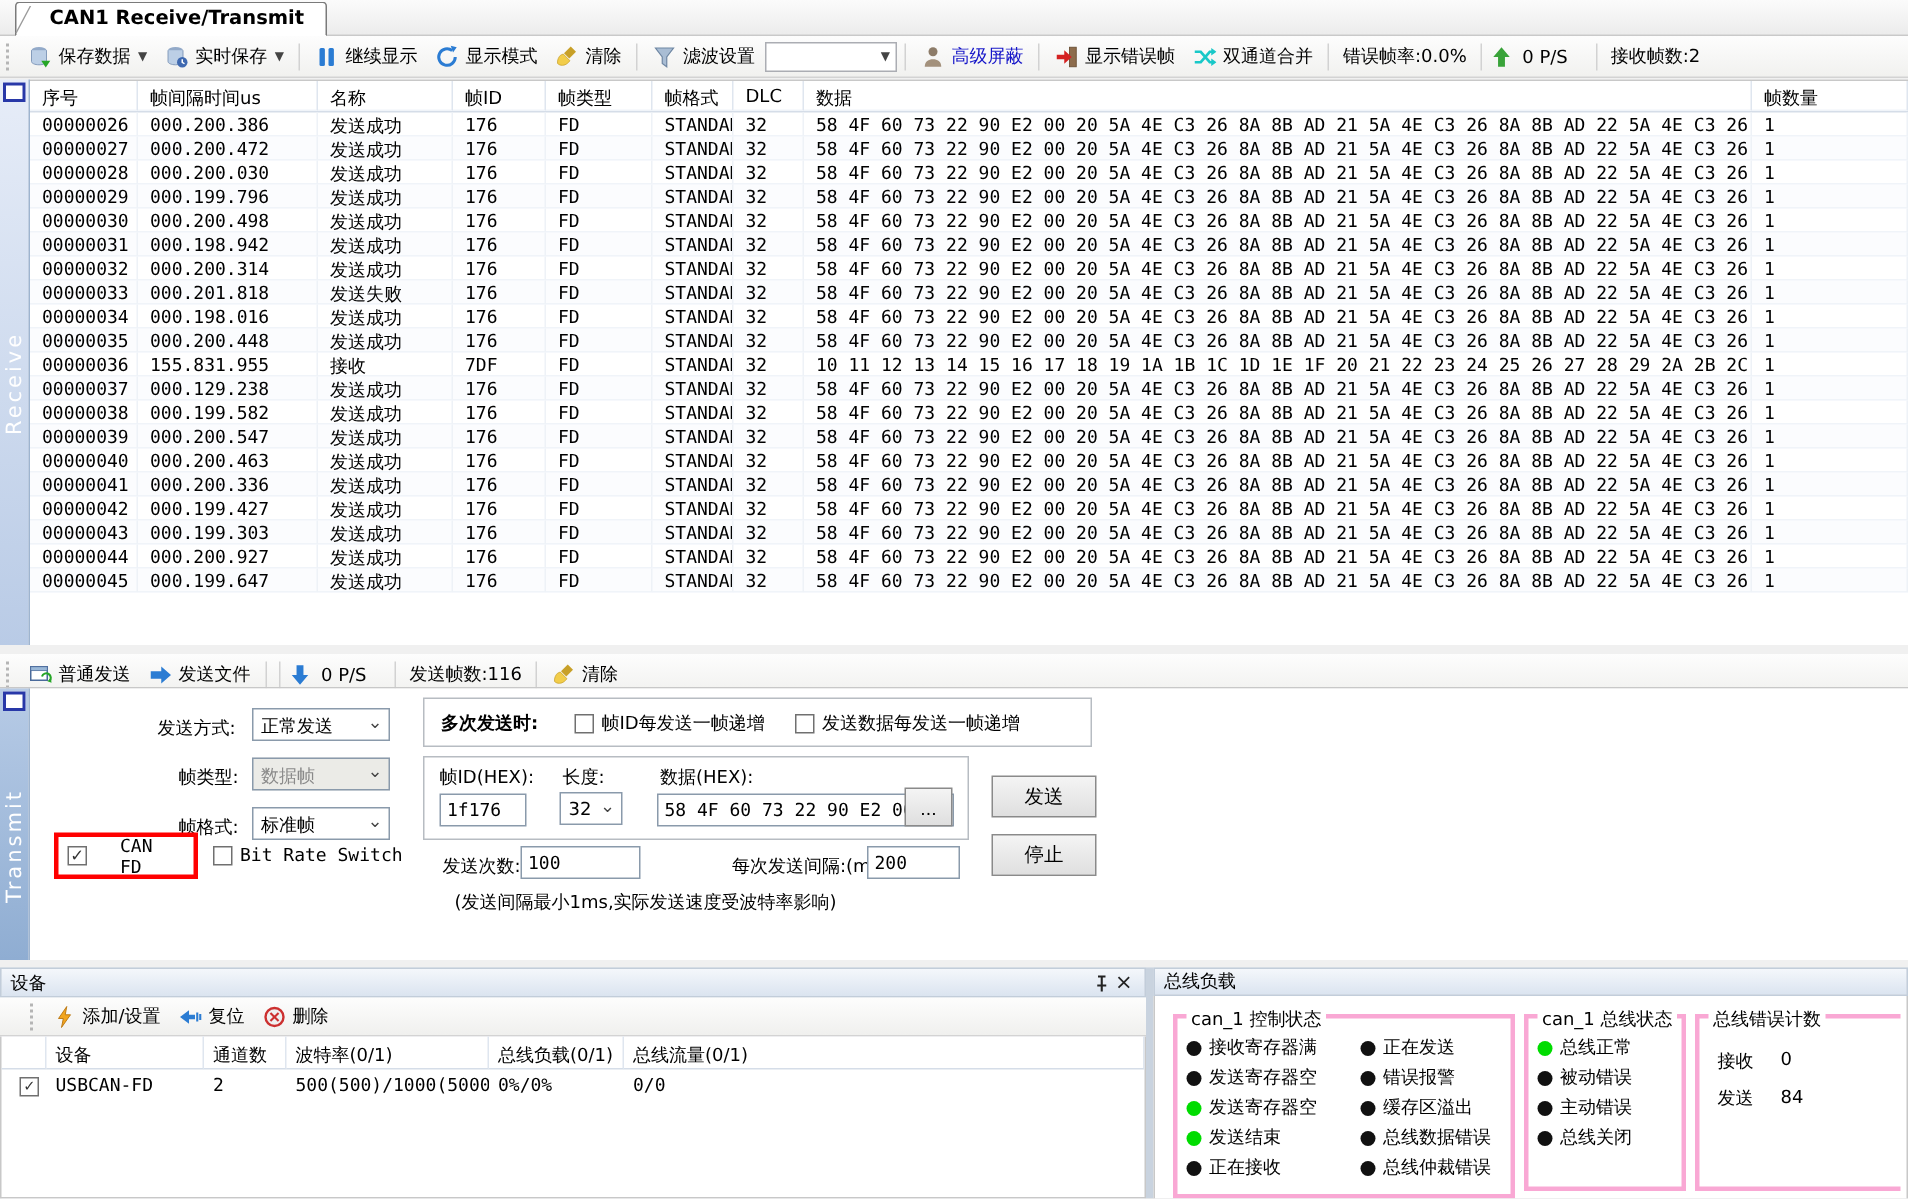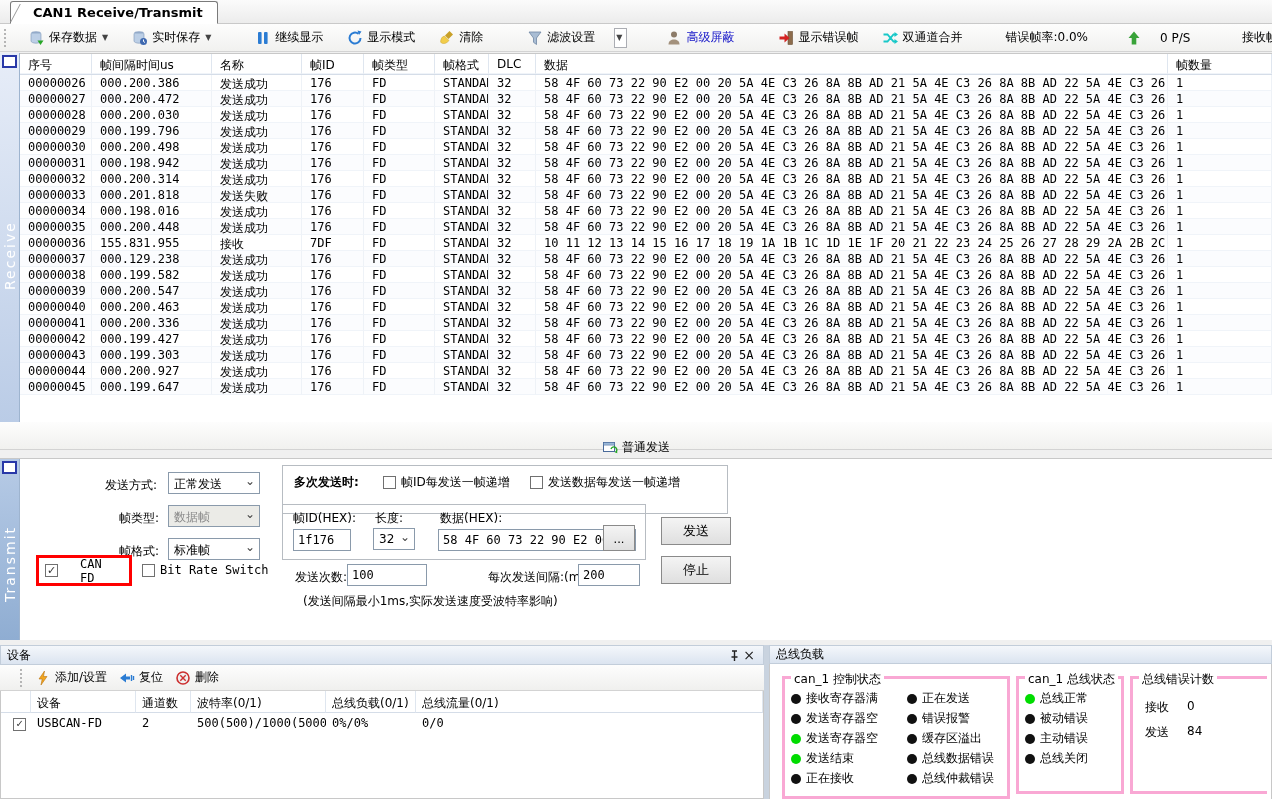--- a/index.html
+++ b/index.html
@@ -12,21 +12,21 @@
   
   .tabbar { position:absolute; left:0; top:0; width:100%; height:24px;
     background:linear-gradient(#fbfbfb,#ececec); border-bottom:1px solid #c9c9c9; }
   .tab { position:absolute; left:10px; top:1px; height:23px; line-height:22px;
     background:#fff; border:1px solid #7a7a7a; border-bottom:1px solid #fff;
     border-radius:3px 3px 0 0; padding:0 14px 0 22px; font-weight:bold; font-size:13px; }
   .tab::before { content:""; position:absolute; left:4px; top:2px; width:14px; height:18px;
     border-left:1px solid #9a9a9a; transform:skewX(-28deg); }
   
   .toolbar { position:absolute; left:0; width:100%; height:28px; display:flex; align-items:center;
-    gap:14px; padding:0 4px; background:linear-gradient(#fdfdfd,#f1f1ef);
+    gap:2px; padding:0 4px; background:linear-gradient(#fdfdfd,#f1f1ef);
     border-bottom:1px solid #d3d3d3; white-space:nowrap; }
   .grip { width:4px; height:18px; border-left:2px dotted #b5b5b5; margin-right:4px; }
   .tbtn { display:flex; align-items:center; gap:4px; padding:3px 5px; border-radius:2px; cursor:default; }
   .tsep { width:1px; height:18px; background:#d2d2d2; margin:0 3px; }
   .tlabel { padding:0 4px; }
   .drop { font-size:8px; color:#444; margin-left:1px; }
   .blue-text { color:#1414c8; }
   .icon16 { width:16px; height:16px; display:inline-block; flex:0 0 auto; }
   .combo-blank { width:88px; height:20px; background:#fff; border:1px solid #abadb3;
     display:flex; align-items:center; justify-content:flex-end; padding-right:4px; }
@@ -432,21 +432,21 @@
             <div class="tcell type">FD</div>
             <div class="tcell format">STANDARD</div>
             <div class="tcell dlc">32</div>
             <div class="tcell data">58 4F 60 73 22 90 E2 00 20 5A 4E C3 26 8A 8B AD 21 5A 4E C3 26 8A 8B AD 22 5A 4E C3 26 8A 8B AA</div>
             <div class="tcell count">1</div>
           </div>
         </div>
     </div>
   </div>
 
-  <div class="toolbar" style="top:422px;flex-direction:column;">
+  <div class="toolbar" style="top:436px;">
     <div class="grip"></div>
     <div class="tbtn">
       <svg class="icon16" viewBox="0 0 16 16">
           <rect x="1.5" y="2.5" width="11" height="9" fill="#fff" stroke="#4a6a9a"></rect>
           <rect x="1.5" y="2.5" width="11" height="2.6" fill="#9ab8d8" stroke="#4a6a9a" stroke-width="0.5"></rect>
           <path d="M9 9a3 3 0 1 1 5 3" stroke="#26a626" stroke-width="1.4" fill="none"></path>
           <path d="M14.8 10.2l0.6 3-2.8-1z" fill="#26a626"></path>
         </svg>
       <span>普通发送</span>
     </div>
@@ -491,21 +491,21 @@
 
       <div class="canfd-highlight" style="left:16px; top:96px; width:96px; height:31px;gap:22px;">
         <span class="cb checked"></span>
         <span style="font-family:'DejaVu Sans Mono','Liberation Mono',monospace;">CAN FD</span>
       </div>
       <div class="cbrow" style="position:absolute; left:122px; top:104px;">
         <span class="cb"></span>
         <span style="font-family:'DejaVu Sans Mono','Liberation Mono',monospace;">Bit Rate Switch</span>
       </div>
 
-      <div class="groupbox" style="left:262px; top:6px; width:446px; height:49px;">
+      <div class="groupbox" style="left:262px; top:6px; width:446px; height:33px;">
         <span class="flabel" style="left:11px; top:8px; font-weight:bold;">多次发送时:</span>
         <div class="cbrow" style="position:absolute; left:100px; top:8px;">
           <span class="cb"></span>
           <span>帧ID每发送一帧递增</span>
         </div>
         <div class="cbrow" style="position:absolute; left:247px; top:8px;">
           <span class="cb"></span>
           <span>发送数据每发送一帧递增</span>
         </div>
       </div>

